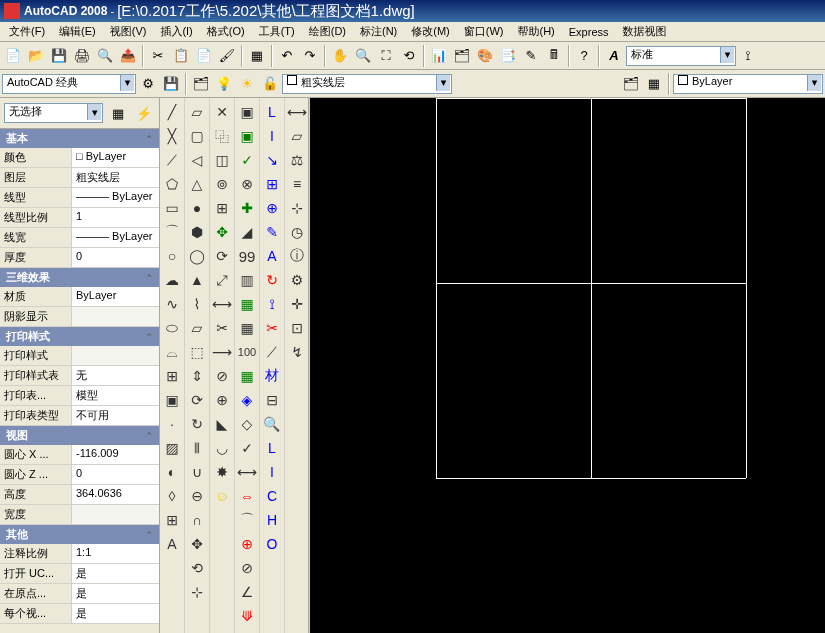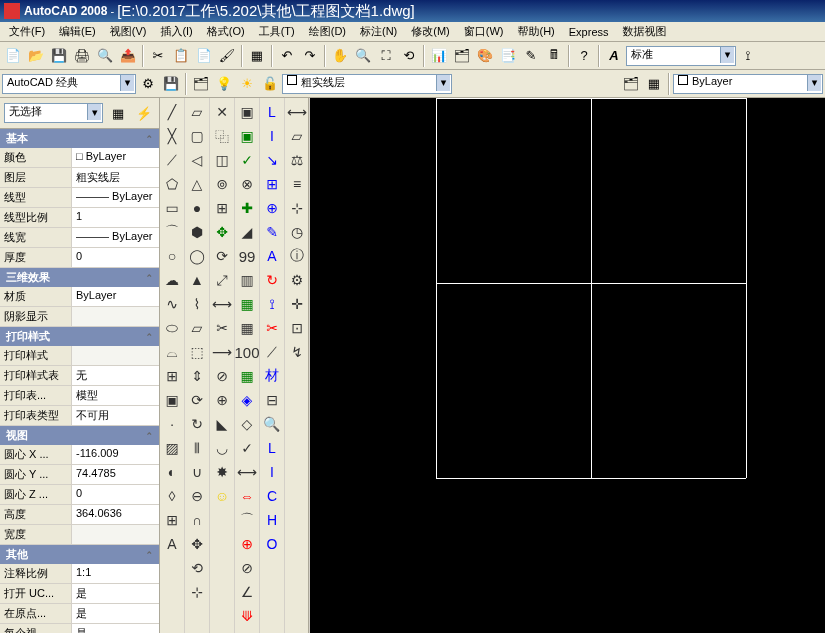--- a/index.html
+++ b/index.html
@@ -198,24 +198,20 @@
       </div>
     <div class="props-cat">
         <span>视图</span>
         <span class="chevrons">⌃</span>
       </div>
     <div class="props-row">
         <div class="props-label">圆心 X ...</div>
         <div class="props-value">-116.009</div>
       </div>
     <div class="props-row">
-        <div class="props-label">圆心 Y ...</div>
-        <div class="props-value">74.4785</div>
-      </div>
-    <div class="props-row">
         <div class="props-label">圆心 Z ...</div>
         <div class="props-value">0</div>
       </div>
     <div class="props-row">
         <div class="props-label">高度</div>
         <div class="props-value">364.0636</div>
       </div>
     <div class="props-row">
         <div class="props-label">宽度</div>
       </div>
@@ -310,21 +306,21 @@
       <span class="vtool-btn">▣</span>
       <span class="vtool-btn" style="color:green">▣</span>
       <span class="vtool-btn" style="color:green">✓</span>
       <span class="vtool-btn">⊗</span>
       <span class="vtool-btn" style="color:green">✚</span>
       <span class="vtool-btn">◢</span>
       <span class="vtool-btn" style="font-size:15px">99</span>
       <span class="vtool-btn">▥</span>
       <span class="vtool-btn" style="color:green">▦</span>
       <span class="vtool-btn">▦</span>
-      <span class="vtool-btn" style="font-size:15px">100</span>
+      <span class="vtool-btn" style="font-size:11px">100</span>
       <span class="vtool-btn" style="color:green">▦</span>
       <span class="vtool-btn" style="color:blue">◈</span>
       <span class="vtool-btn">◇</span>
       <span class="vtool-btn">✓</span>
       <span class="vtool-btn">⟷</span>
       <span class="vtool-btn" style="color:red">⇔</span>
       <span class="vtool-btn">⌒</span>
       <span class="vtool-btn" style="color:red">⊕</span>
       <span class="vtool-btn">⊘</span>
       <span class="vtool-btn">∠</span>

